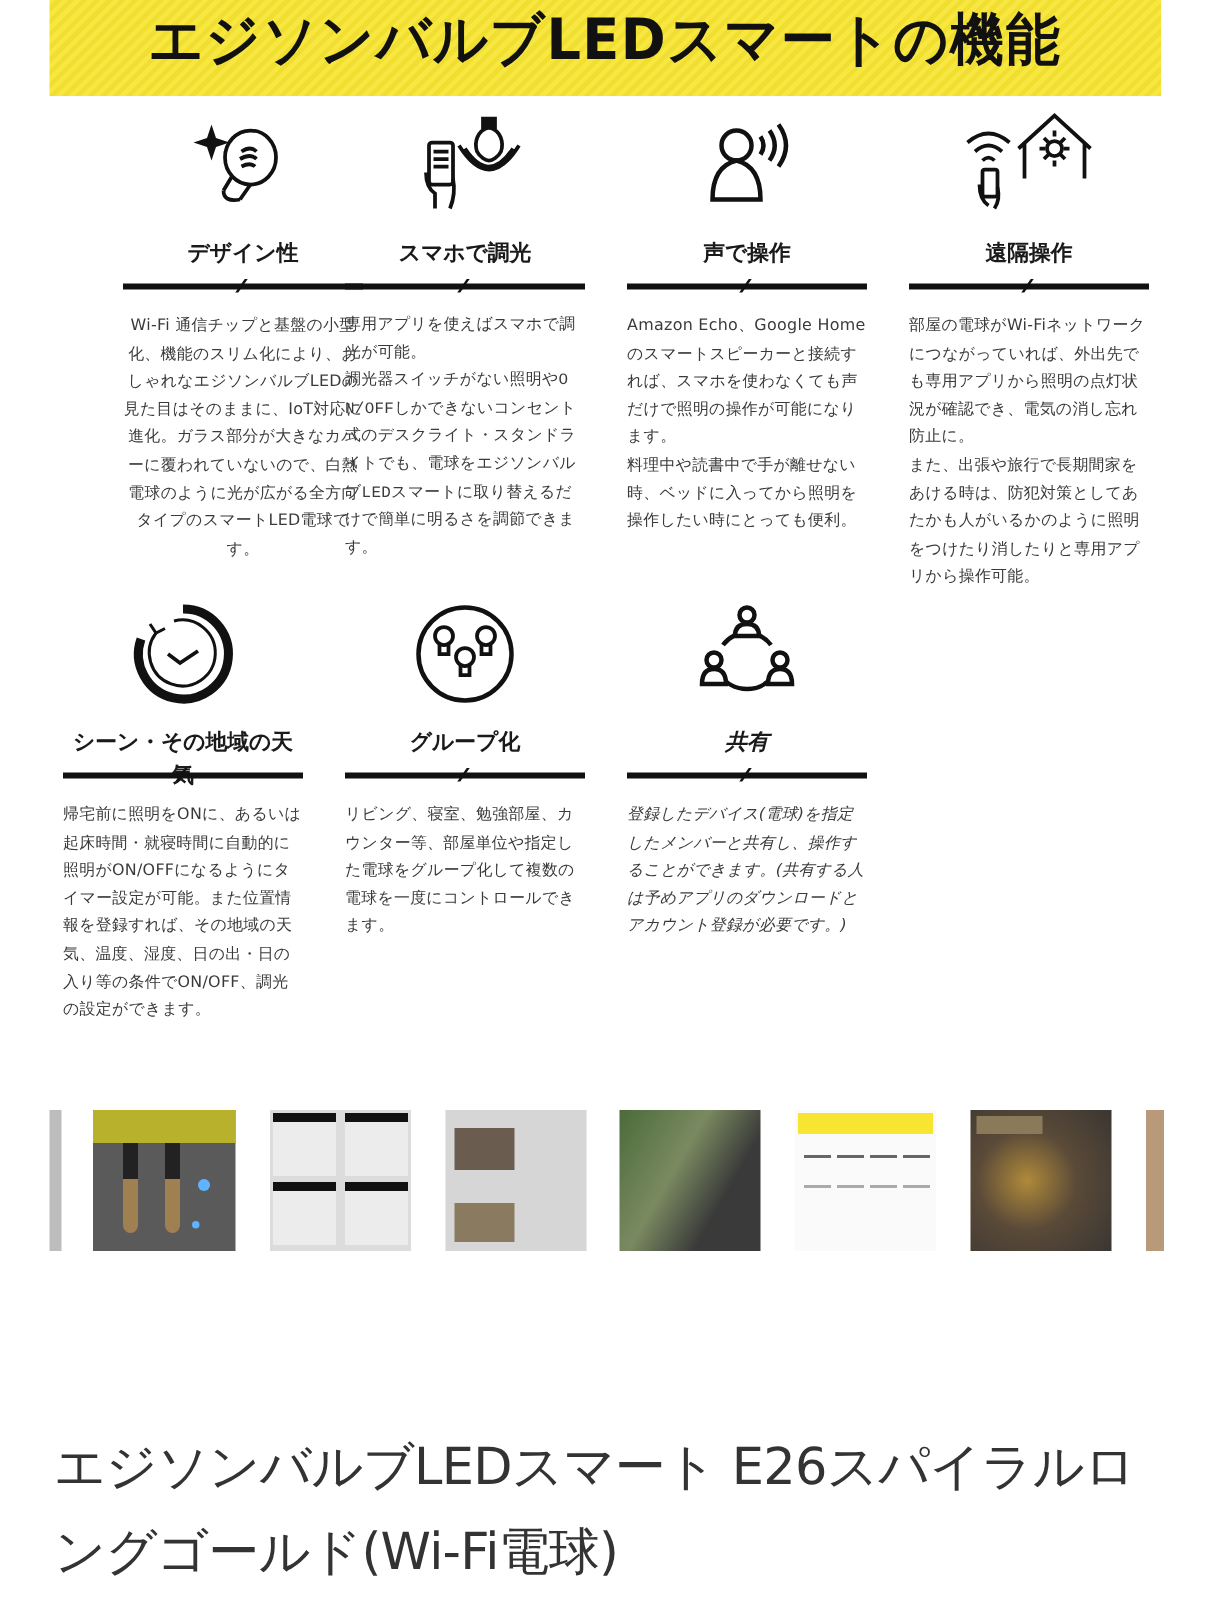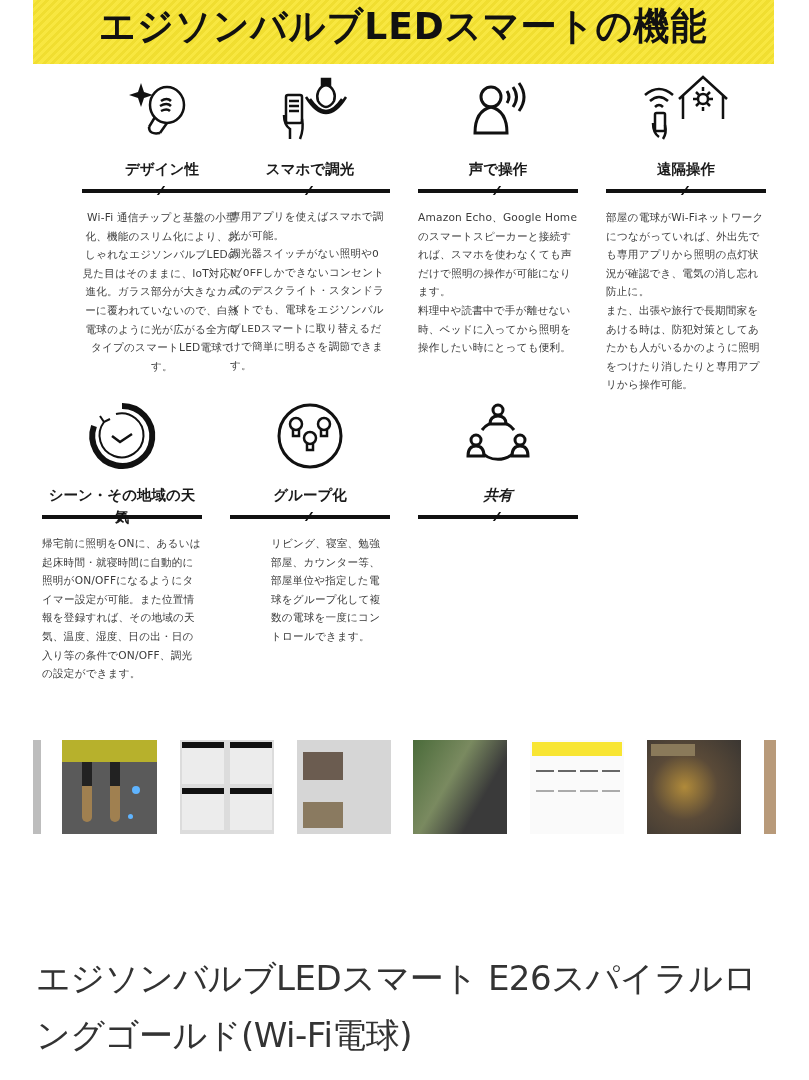--- a/index.html
+++ b/index.html
@@ -151,37 +151,38 @@
       <circle cx="22" cy="24" r="6" stroke-width="2.5"></circle>
         <path d="M19 30 v6 h6 v-6" stroke-width="2.5"></path>
       <circle cx="50" cy="24" r="6" stroke-width="2.5"></circle>
         <path d="M47 30 v6 h6 v-6" stroke-width="2.5"></path>
       <circle cx="36" cy="38" r="6" stroke-width="2.5"></circle>
         <path d="M33 44 v6 h6 v-6" stroke-width="2.5"></path>
     </svg>
   </div>
   <div class="ftitle">グループ化</div>
   <div class="rule"></div>
-  <div class="fbody" style="white-space: pre-line; margin-left: 41px;">リビング、寝室、勉強部屋、カウンター等、部屋単位や指定した電球をグループ化して複数の電球を一度にコントロールできます。</div>
+  <div class="fbody" style="white-space: pre-line;">リビング、寝室、勉強部屋、カウンター等、部屋単位や指定した電球をグループ化して複数の電球を一度にコントロールできます。</div>
 </div>
 
 <div class="feature" style="left:418px; top:398px;font-style:italic;">
   <div class="icon-wrap">
     <svg width="72" height="72" viewBox="0 0 72 72" fill="none" stroke="#111" stroke-width="3">
       <path d="M20 30 a20 20 0 0 1 32 0 M18 50 a22 22 0 0 0 36 0"></path>
       <circle cx="36" cy="10" r="5" fill="#fff"></circle>
         <path d="M28 24 q0 -8 8 -8 q8 0 8 8 z" fill="#fff"></path>
       <circle cx="14" cy="40" r="5" fill="#fff"></circle>
         <path d="M6 56 q0 -10 8 -10 q8 0 8 10 z" fill="#fff"></path>
       <circle cx="58" cy="40" r="5" fill="#fff"></circle>
         <path d="M50 56 q0 -10 8 -10 q8 0 8 10 z" fill="#fff"></path>
     </svg>
   </div>
   <div class="ftitle">共有</div>
   <div class="rule"></div>
+  <div class="fbody" style="white-space: pre-line;">登録したデバイス(電球)を指定したメンバーと共有し、操作することができます。(共有する人は予めアプリのダウンロードとアカウント登録が必要です。)</div>
 </div>
 
 <div class="thumbs">
   <div class="thumb t0"></div>
   <div class="thumb t1">
     <div class="top"></div>
     <div class="bulb" style="left:20px;"></div>
     <div class="bulb" style="left:48px;"></div>
     <div class="dot" style="left:70px; top:46px;"></div>
     <div class="dot" style="left:66px; top:74px; width:5px; height:5px;"></div>

